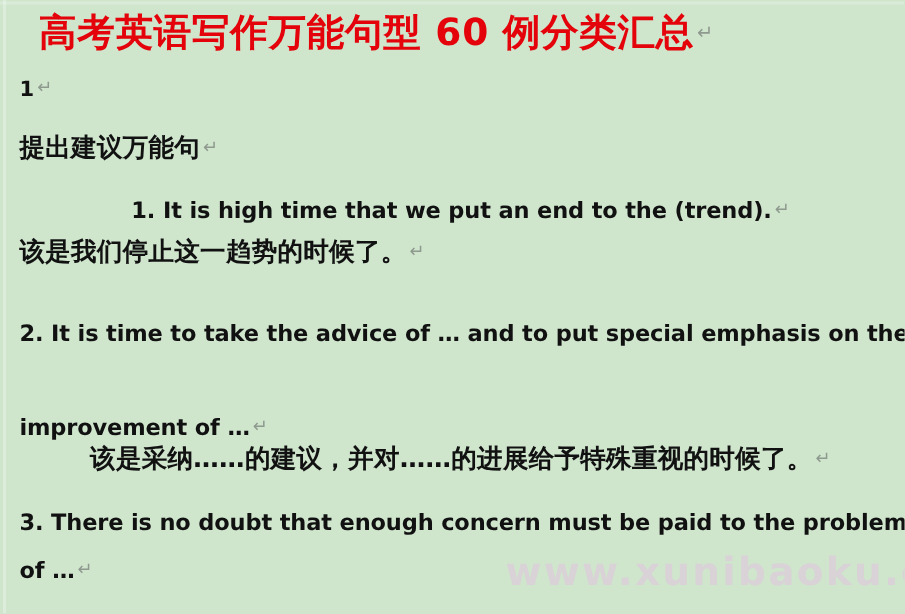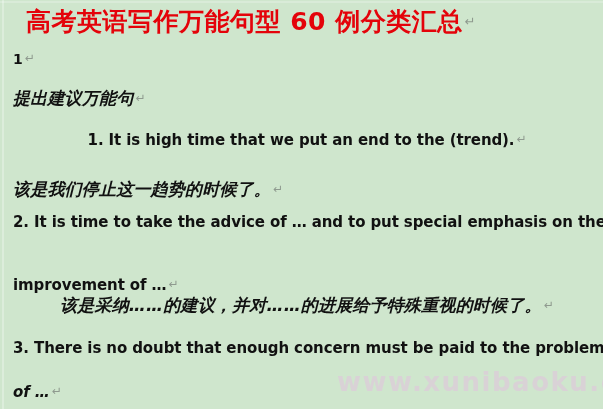--- a/index.html
+++ b/index.html
@@ -84,21 +84,20 @@
     line-height: 32px;
     letter-spacing: 0.5px;
   }
 
   .cn-line {
     font-family: "DejaVu Sans", "Liberation Sans", sans-serif;
     font-weight: 700;
     font-size: 17px;
     line-height: 22px;
     letter-spacing: 0.2px;
-    font-style: italic;
   }
 
   .en-line {
     font-family: "DejaVu Sans", "Liberation Sans", sans-serif;
     font-weight: 700;
     font-size: 15px;
     line-height: 22px;
     letter-spacing: -0.1px;
   }
 
@@ -134,29 +133,29 @@
   <div id="doc-body">
 
     <div class="doc-line title-line"><span>高考英语写作万能句型 60 例分类汇总</span><span class="para-mark para-mark-title">↵</span></div>
 
     <div class="doc-line num-line" style="top:48px;"><span>1</span><span class="para-mark">↵</span></div>
 
     <div class="doc-line cn-line" style="top:87px;"><span>提出建议万能句</span><span class="para-mark">↵</span></div>
 
     <div class="doc-line en-line" style="top:128px;text-align:center;"><span>1. It is high time that we put an end to the (trend).</span><span class="para-mark">↵</span></div>
 
-    <div class="doc-line cn-line" style="top:178px;"><span>该是我们停止这一趋势的时候了。</span><span class="para-mark">↵</span></div>
+    <div class="doc-line cn-line" style="top:156px;"><span>该是我们停止这一趋势的时候了。</span><span class="para-mark">↵</span></div>
 
     <div class="doc-line en-line" style="top:211px;"><span>2. It is time to take the advice of … and to put special emphasis on the</span></div>
 
     <div class="doc-line en-line" style="top:253px;margin-top:20px;"><span>improvement of …</span><span class="para-mark">↵</span></div>
 
     <div class="doc-line cn-line" style="top:294px;text-align:center;"><span>该是采纳……的建议，并对……的进展给予特殊重视的时候了。</span><span class="para-mark">↵</span></div>
 
     <div class="doc-line en-line" style="top:337px;"><span>3. There is no doubt that enough concern must be paid to the problem</span></div>
 
-    <div class="doc-line en-line" style="top:380px;font-style:italic;"><span>of …</span><span class="para-mark">↵</span></div>
+    <div class="doc-line en-line" style="top:368px;"><span>of …</span><span class="para-mark">↵</span></div>
 
   </div>
 
   <div id="watermark">www.xunibaoku.com</div>
 
 </div>
 
 </body></html>

